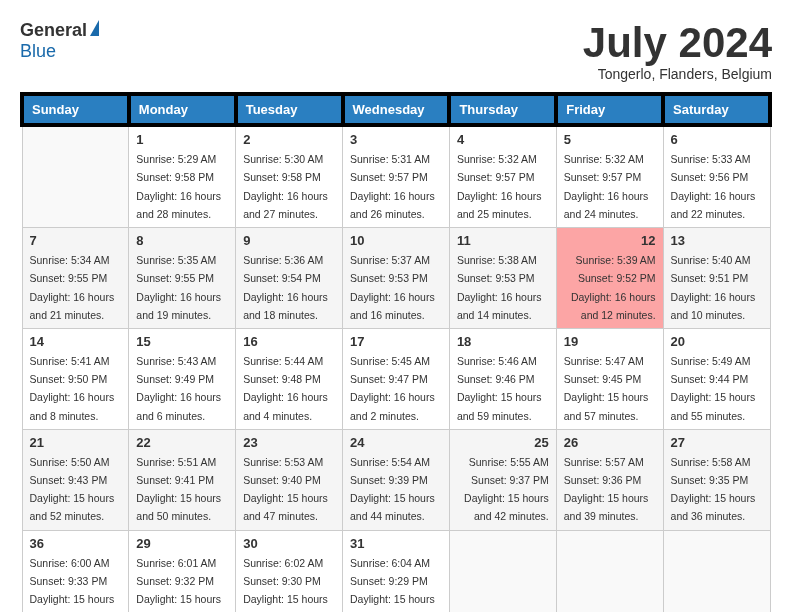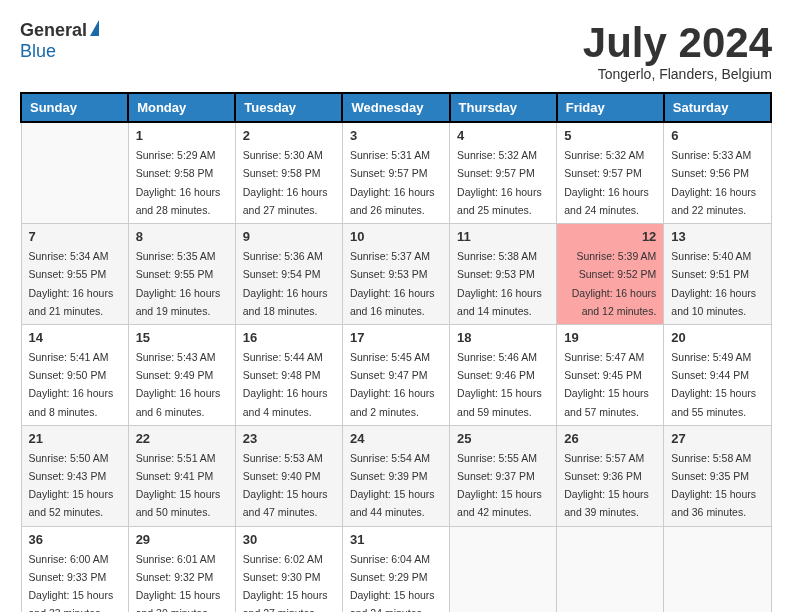--- a/index.html
+++ b/index.html
@@ -39,21 +39,21 @@
       width: 100%;
       border-collapse: collapse;
       border: 1px solid #ccc;
     }
     .calendar-table th {
       background-color: #2a7fc1;
       color: #fff;
       text-align: left;
       padding: 6px 8px;
       font-size: 13px;
-      border: 2px solid #000000;
+      border: 4px solid #000000;
     }
     .calendar-table td {
       border: 1px solid #ccc;
       vertical-align: top;
       padding: 5px 7px;
       width: 14.28%;
       min-height: 90px;
       height: 90px;
     }
     .day-number {
@@ -153,21 +153,21 @@
       </tr>
       <tr>
         <td style="background-color: rgb(245, 245, 245);"><span class="day-number">21</span>
           <span class="day-info">Sunrise: 5:50 AM<br>Sunset: 9:43 PM<br>Daylight: 15 hours and 52 minutes.</span></td>
         <td style="background-color: rgb(245, 245, 245);"><span class="day-number">22</span>
           <span class="day-info">Sunrise: 5:51 AM<br>Sunset: 9:41 PM<br>Daylight: 15 hours and 50 minutes.</span></td>
         <td style="background-color: rgb(245, 245, 245);"><span class="day-number">23</span>
           <span class="day-info">Sunrise: 5:53 AM<br>Sunset: 9:40 PM<br>Daylight: 15 hours and 47 minutes.</span></td>
         <td style="background-color: rgb(245, 245, 245);"><span class="day-number">24</span>
           <span class="day-info">Sunrise: 5:54 AM<br>Sunset: 9:39 PM<br>Daylight: 15 hours and 44 minutes.</span></td>
-        <td style="background-color: rgb(245, 245, 245);"><span class="day-number">25</span>
+        <td style="background-color: rgb(245, 245, 245); text-align: right;"><span class="day-number">25</span>
           <span class="day-info">Sunrise: 5:55 AM<br>Sunset: 9:37 PM<br>Daylight: 15 hours and 42 minutes.</span></td>
         <td style="background-color: rgb(245, 245, 245);"><span class="day-number">26</span>
           <span class="day-info">Sunrise: 5:57 AM<br>Sunset: 9:36 PM<br>Daylight: 15 hours and 39 minutes.</span></td>
         <td style="background-color: rgb(245, 245, 245);"><span class="day-number">27</span>
           <span class="day-info">Sunrise: 5:58 AM<br>Sunset: 9:35 PM<br>Daylight: 15 hours and 36 minutes.</span></td>
       </tr>
       <tr>
         <td><span class="day-number">36</span>
           <span class="day-info">Sunrise: 6:00 AM<br>Sunset: 9:33 PM<br>Daylight: 15 hours and 33 minutes.</span></td>
         <td><span class="day-number">29</span>

